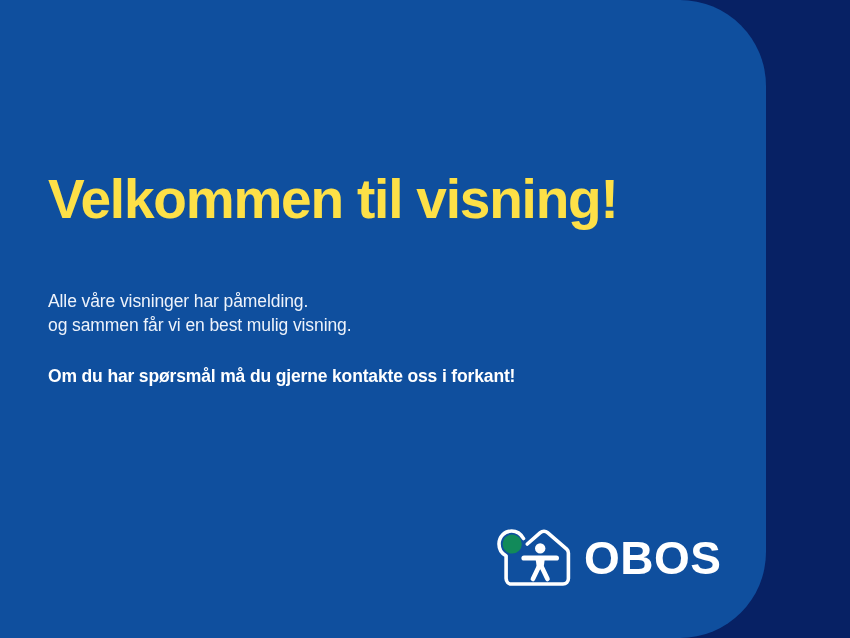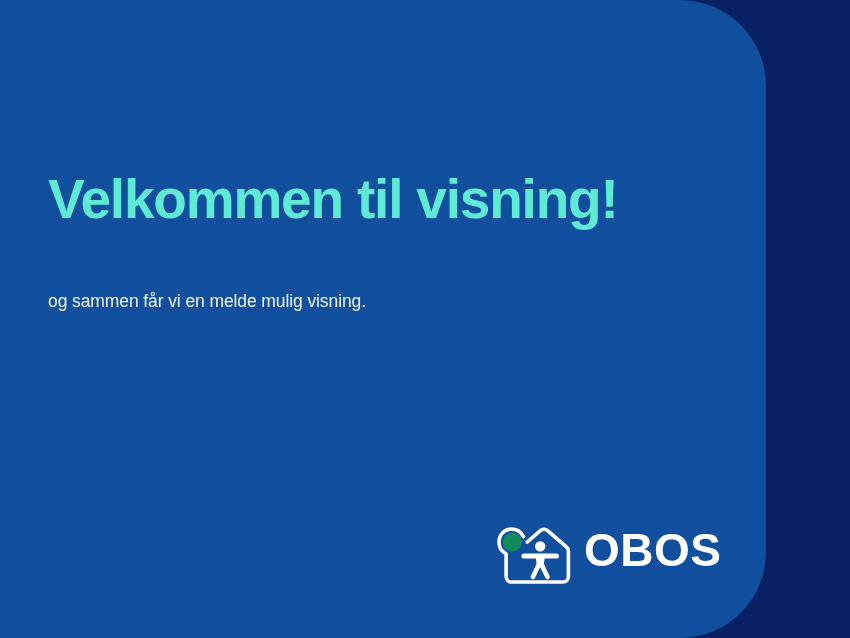--- a/index.html
+++ b/index.html
@@ -43,21 +43,21 @@
 
   .headline {
     position: absolute;
     top: 172px;
     left: 0;
     margin: 0;
     font-size: 55px;
     line-height: 1.0;
     font-weight: 700;
     letter-spacing: -1.2px;
-    color: #5eead4;
+    color: #fde047;
     white-space: nowrap;
   }
 
   .body-block {
     position: absolute;
     top: 290px;
     left: 0;
     width: 660px;
   }
 
@@ -82,21 +82,21 @@
   }
 
   
   .logo {
     position: absolute;
     left: 449px;
     top: 527px;
     width: 262px;
     height: 62px;
     display: flex;
-    align-items: flex-start;
+    align-items: center;
     gap: 13px;
   }
 
   .logo-mark {
     width: 74px;
     height: 58px;
     flex: 0 0 auto;
     display: block;
   }
 
@@ -114,25 +114,27 @@
 
 <div class="slide">
 
   <div class="panel"></div>
 
   <div class="content">
 
     <h1 class="headline">Velkommen til visning!</h1>
 
     <div class="body-block">
+      <p class="para">Alle våre visninger har påmelding.</p>
 
 
-      <p class="para">og sammen får vi en melde mulig visning.</p>
+      <p class="para">og sammen får vi en best mulig visning.</p>
 
 
+      <p class="para bold">Om du har spørsmål må du gjerne kontakte oss i forkant!</p>
     </div>
 
     <div class="logo">
 
       <svg class="logo-mark" viewBox="0 0 74 58">
 
         <path d="M26.5 9.5
                  C24.0 5.0 19.6 2.0 14.6 2.0
                  C7.6 2.0 2.0 7.9 2.0 15.1
                  C2.0 20.3 4.9 24.8 9.1 26.8

